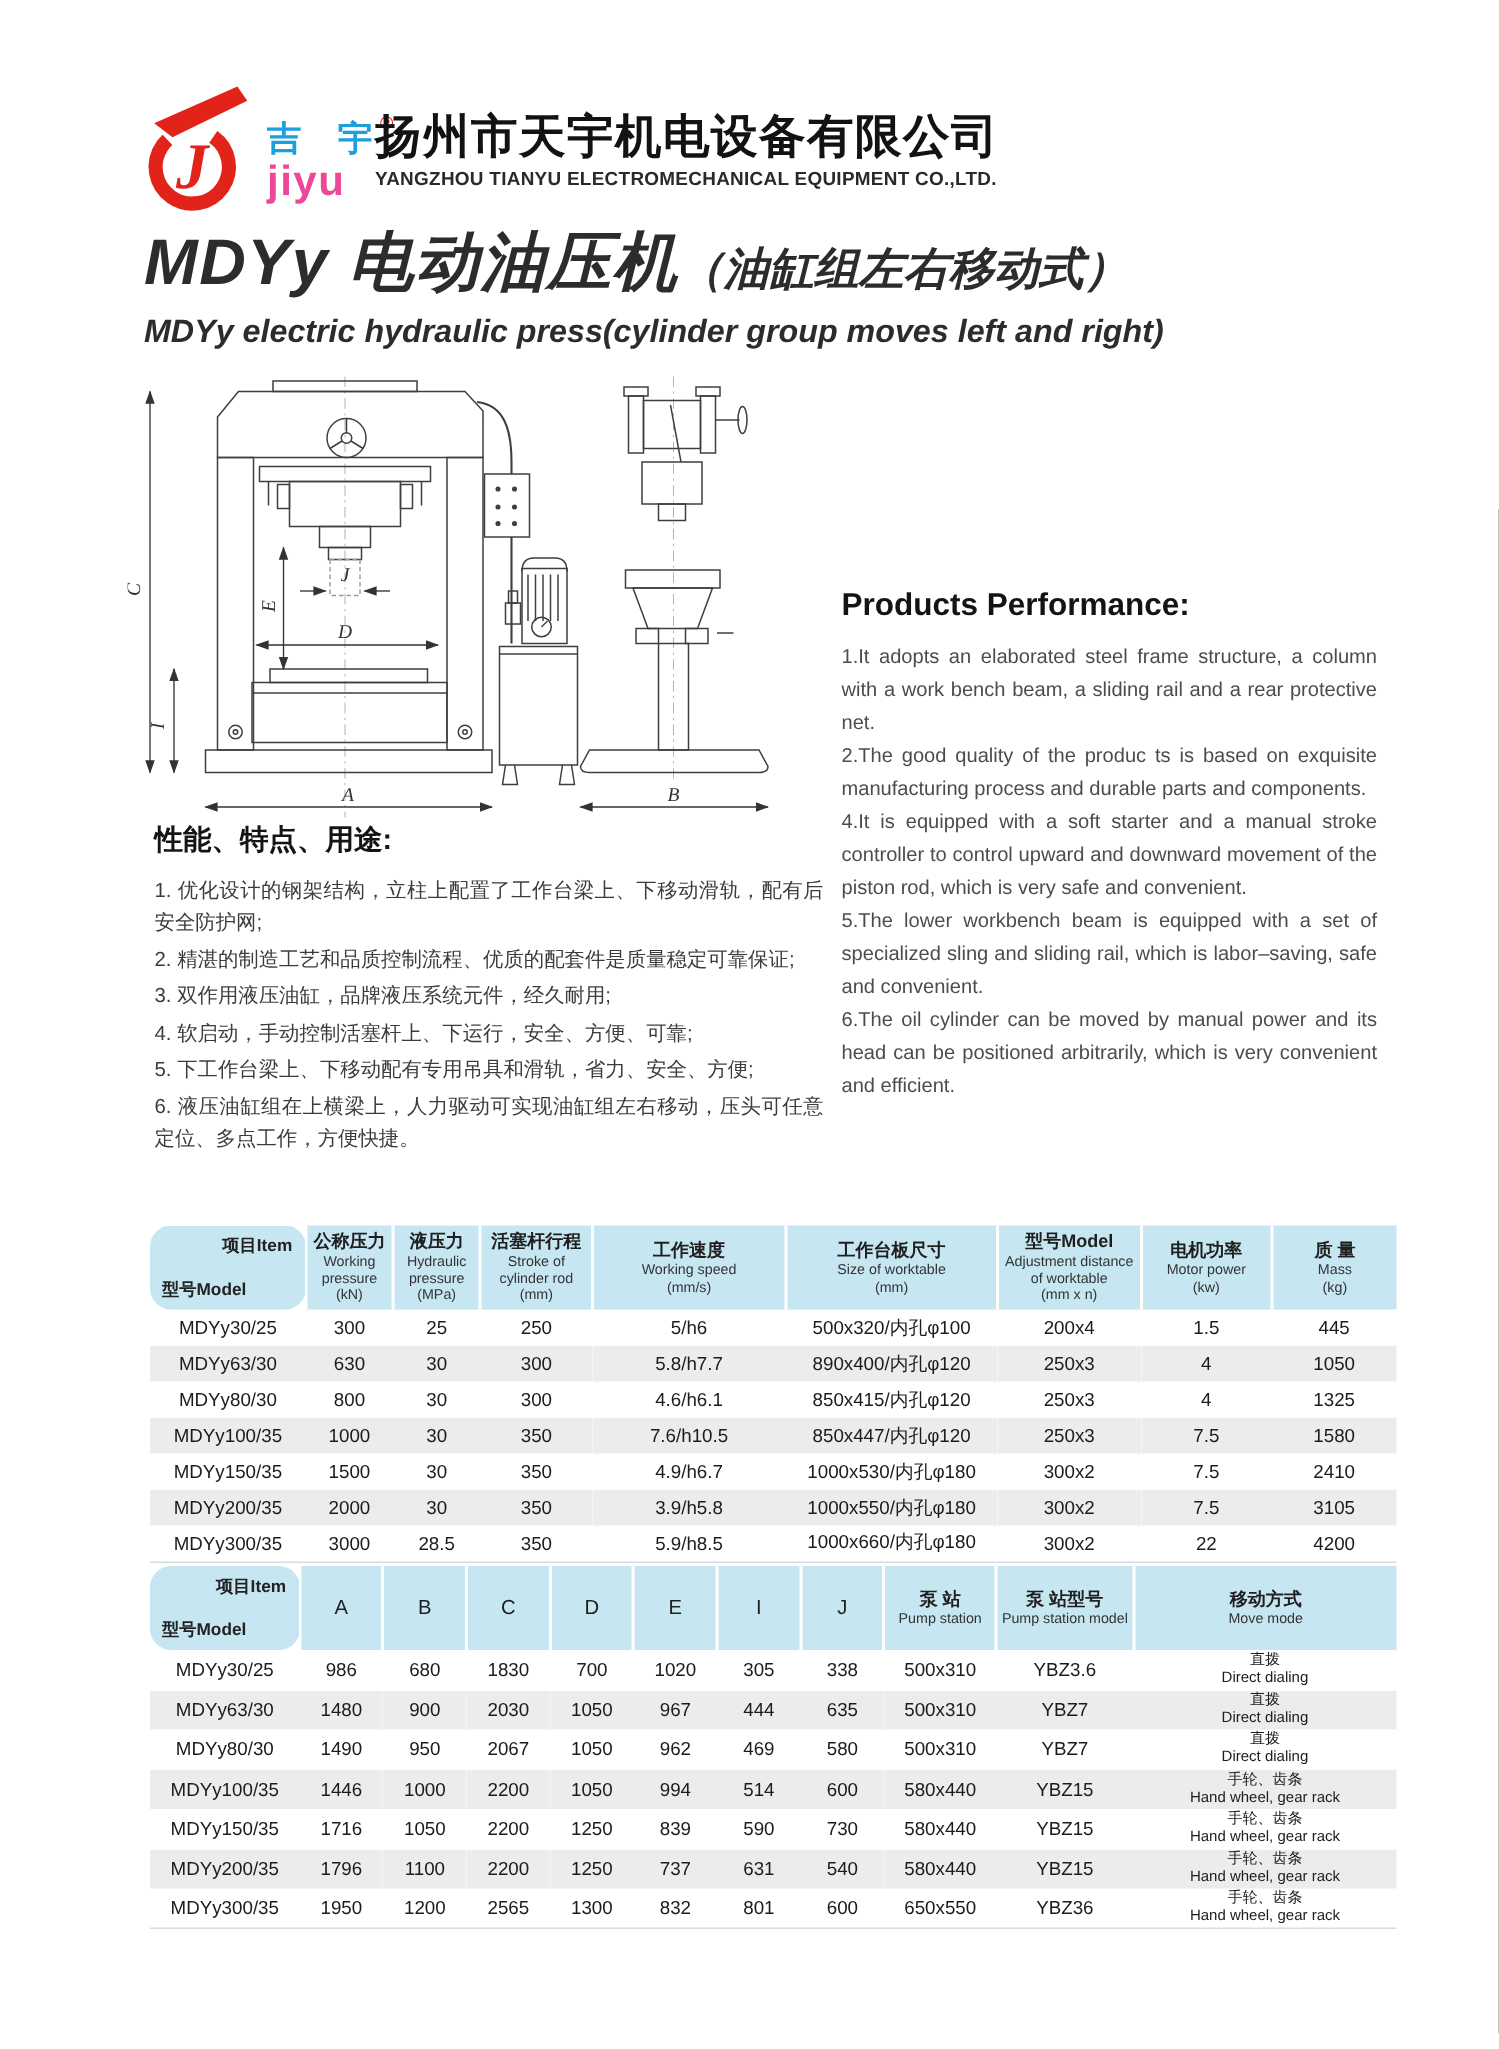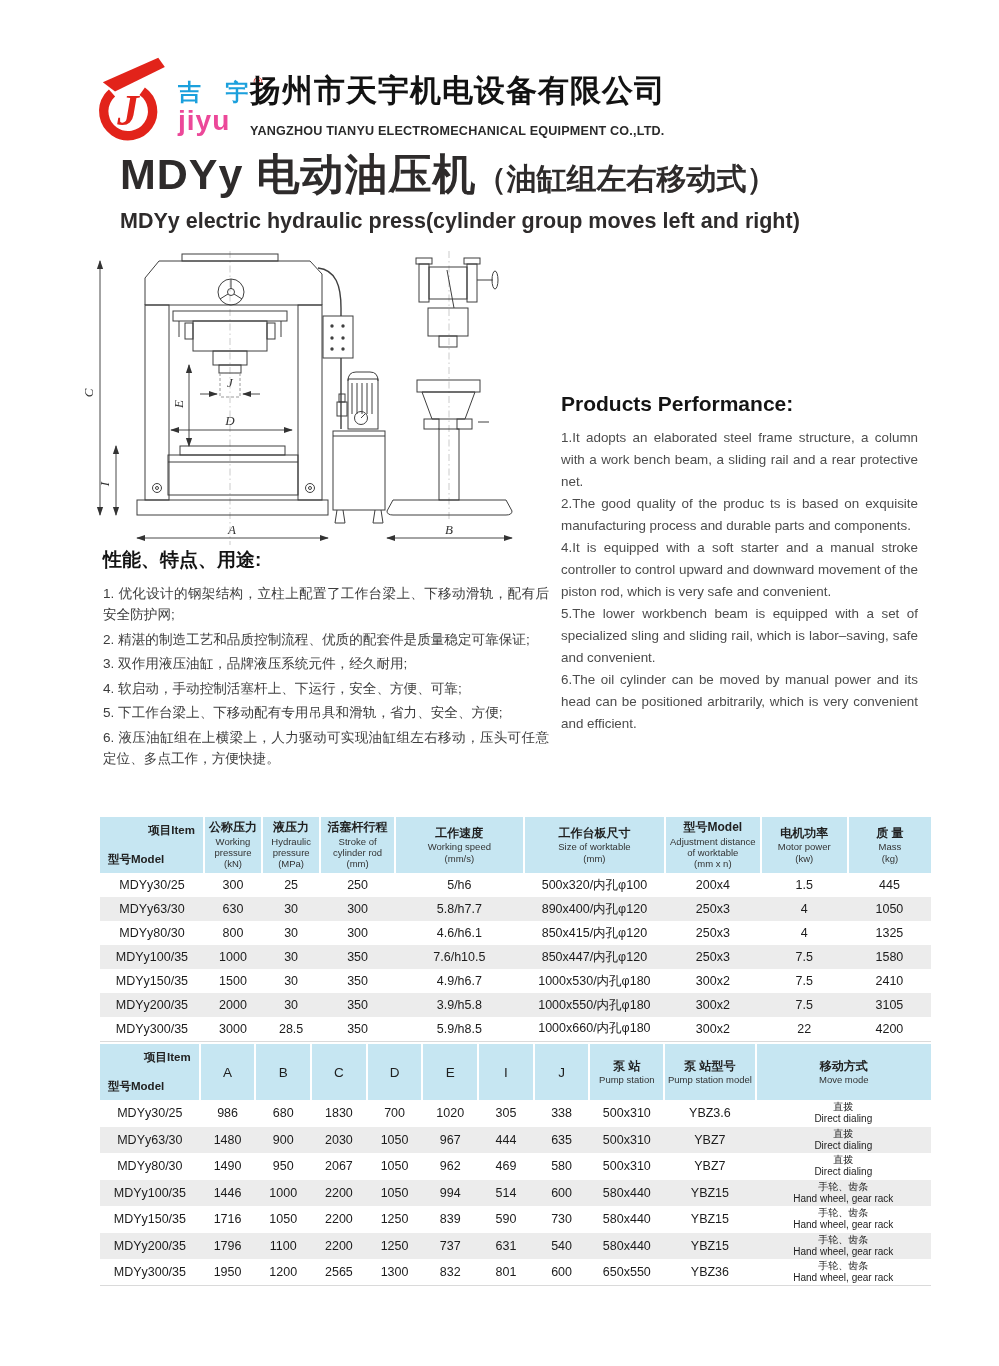--- a/index.html
+++ b/index.html
@@ -7,24 +7,24 @@
         font-family:"Liberation Sans","DejaVu Sans",sans-serif;color:#222;}
 
   
   .logo-mark{position:absolute;left:84px;top:52px;width:94px;height:96px;}
   .logo-text{position:absolute;left:178px;top:76px;line-height:1;}
   .lt-cn{font-size:23px;font-weight:bold;color:#1ba0dc;letter-spacing:9px;white-space:nowrap;}
   .reg{color:#e2231a;font-size:12px;font-weight:bold;vertical-align:14px;margin-left:-4px;letter-spacing:0;}
   .lt-en{font-size:28px;font-weight:bold;color:#ec4899;letter-spacing:1px;margin-top:3px;}
   .company{position:absolute;left:250px;top:70px;}
   .company-cn{font-size:31px;font-weight:bold;color:#121212;letter-spacing:1px;white-space:nowrap;}
-  .company-en{font-size:12.6px;font-weight:bold;color:#2a2a2a;margin-top:12px;letter-spacing:.2px;white-space:nowrap;}
+  .company-en{font-size:12.6px;font-weight:bold;color:#2a2a2a;margin-top:0;letter-spacing:.2px;white-space:nowrap;}
 
   
-  .title-block{position:absolute;left:120px;top:146px;}
+  .title-block{position:absolute;left:96px;top:146px;font-style:italic;}
   .title-block h1{margin:0;white-space:nowrap;color:#2e2b2b;}
   .t-main{font-size:43px;font-weight:bold;letter-spacing:1px;}
   .t-paren{font-size:30px;font-weight:bold;}
   .title-block h2{margin:5px 0 0;font-size:21.5px;font-weight:bold;color:#2e2b2b;white-space:nowrap;}
 
   
   .drawing{position:absolute;left:85px;top:248px;width:457px;height:305px;}
   .drawing text{font-family:"Liberation Serif","DejaVu Serif",serif;font-size:13px;fill:#333;font-style:italic;}
 
   
@@ -41,21 +41,21 @@
   .spec{position:absolute;left:100px;width:831px;border-collapse:collapse;table-layout:fixed;}
   .t1{top:817px;}
   .t2{top:1044px;}
   .spec thead tr{height:56px;}
   .spec th{background:#c6e6f2;border-right:2px solid #ffffff;vertical-align:middle;padding:3px 1px;}
   .spec th:last-child{border-right:none;}
   .h-cn{display:block;font-size:12px;font-weight:bold;color:#1f1f1f;line-height:1.3;}
   .h-en{display:block;font-size:9.5px;font-weight:normal;color:#333;line-height:1.2;}
   .h-letter{font-size:13.5px;font-weight:normal;color:#1f1f1f;}
   .corner{position:relative;
-    background-image:linear-gradient(to bottom right,transparent 49.5%,#7d99a6 49.5%,#7d99a6 50.5%,transparent 50.5%);}
+    background-image:linear-gradient(to bottom right,transparent 49.5%,#7d99a6 49.5%,#7d99a6 50.5%,transparent 50.5%);border-radius:14px;}
   .corner .ct{position:absolute;top:6px;right:8px;font-size:11.5px;font-weight:bold;}
   .corner .cb{position:absolute;bottom:6px;left:8px;font-size:11.5px;font-weight:bold;}
   .spec td{text-align:center;font-size:12.5px;color:#1c1c1c;padding:0 2px;overflow:hidden;white-space:nowrap;}
   .t1 tbody tr{height:24px;}
   .t2 tbody tr{height:26.5px;}
   .spec tbody tr:nth-child(even){background:#ececec;}
   .spec tbody tr:last-child td{border-bottom:1px solid #dadada;}
   .mv{font-size:10px;line-height:1.2;white-space:nowrap;}
 </style>
 </head>

